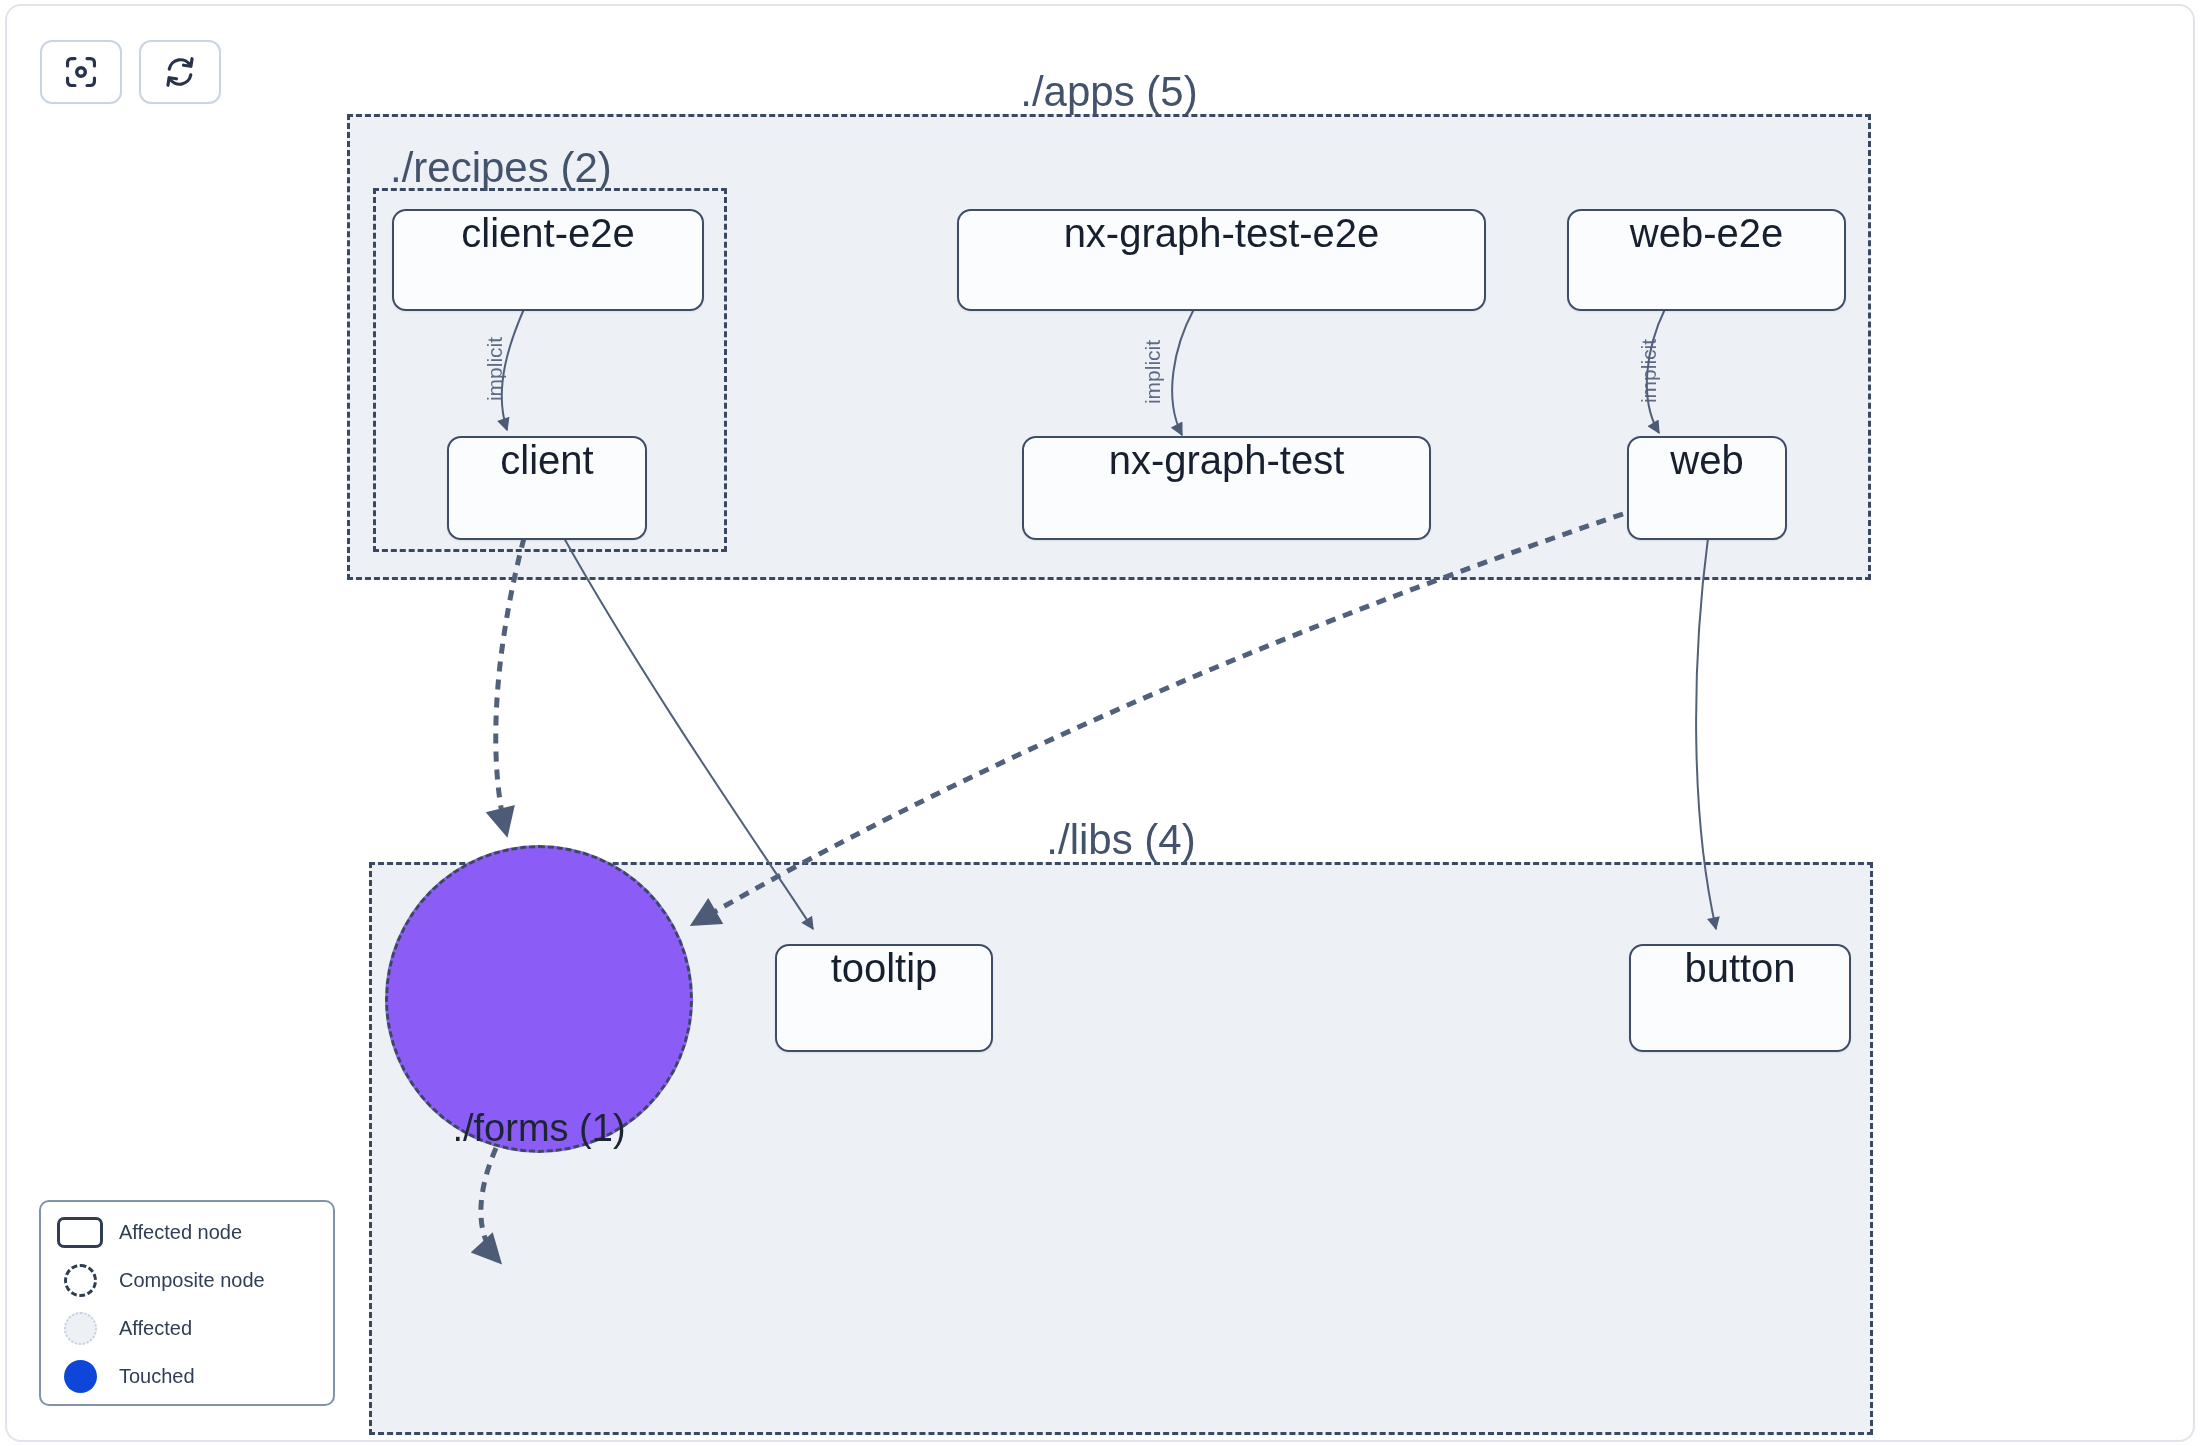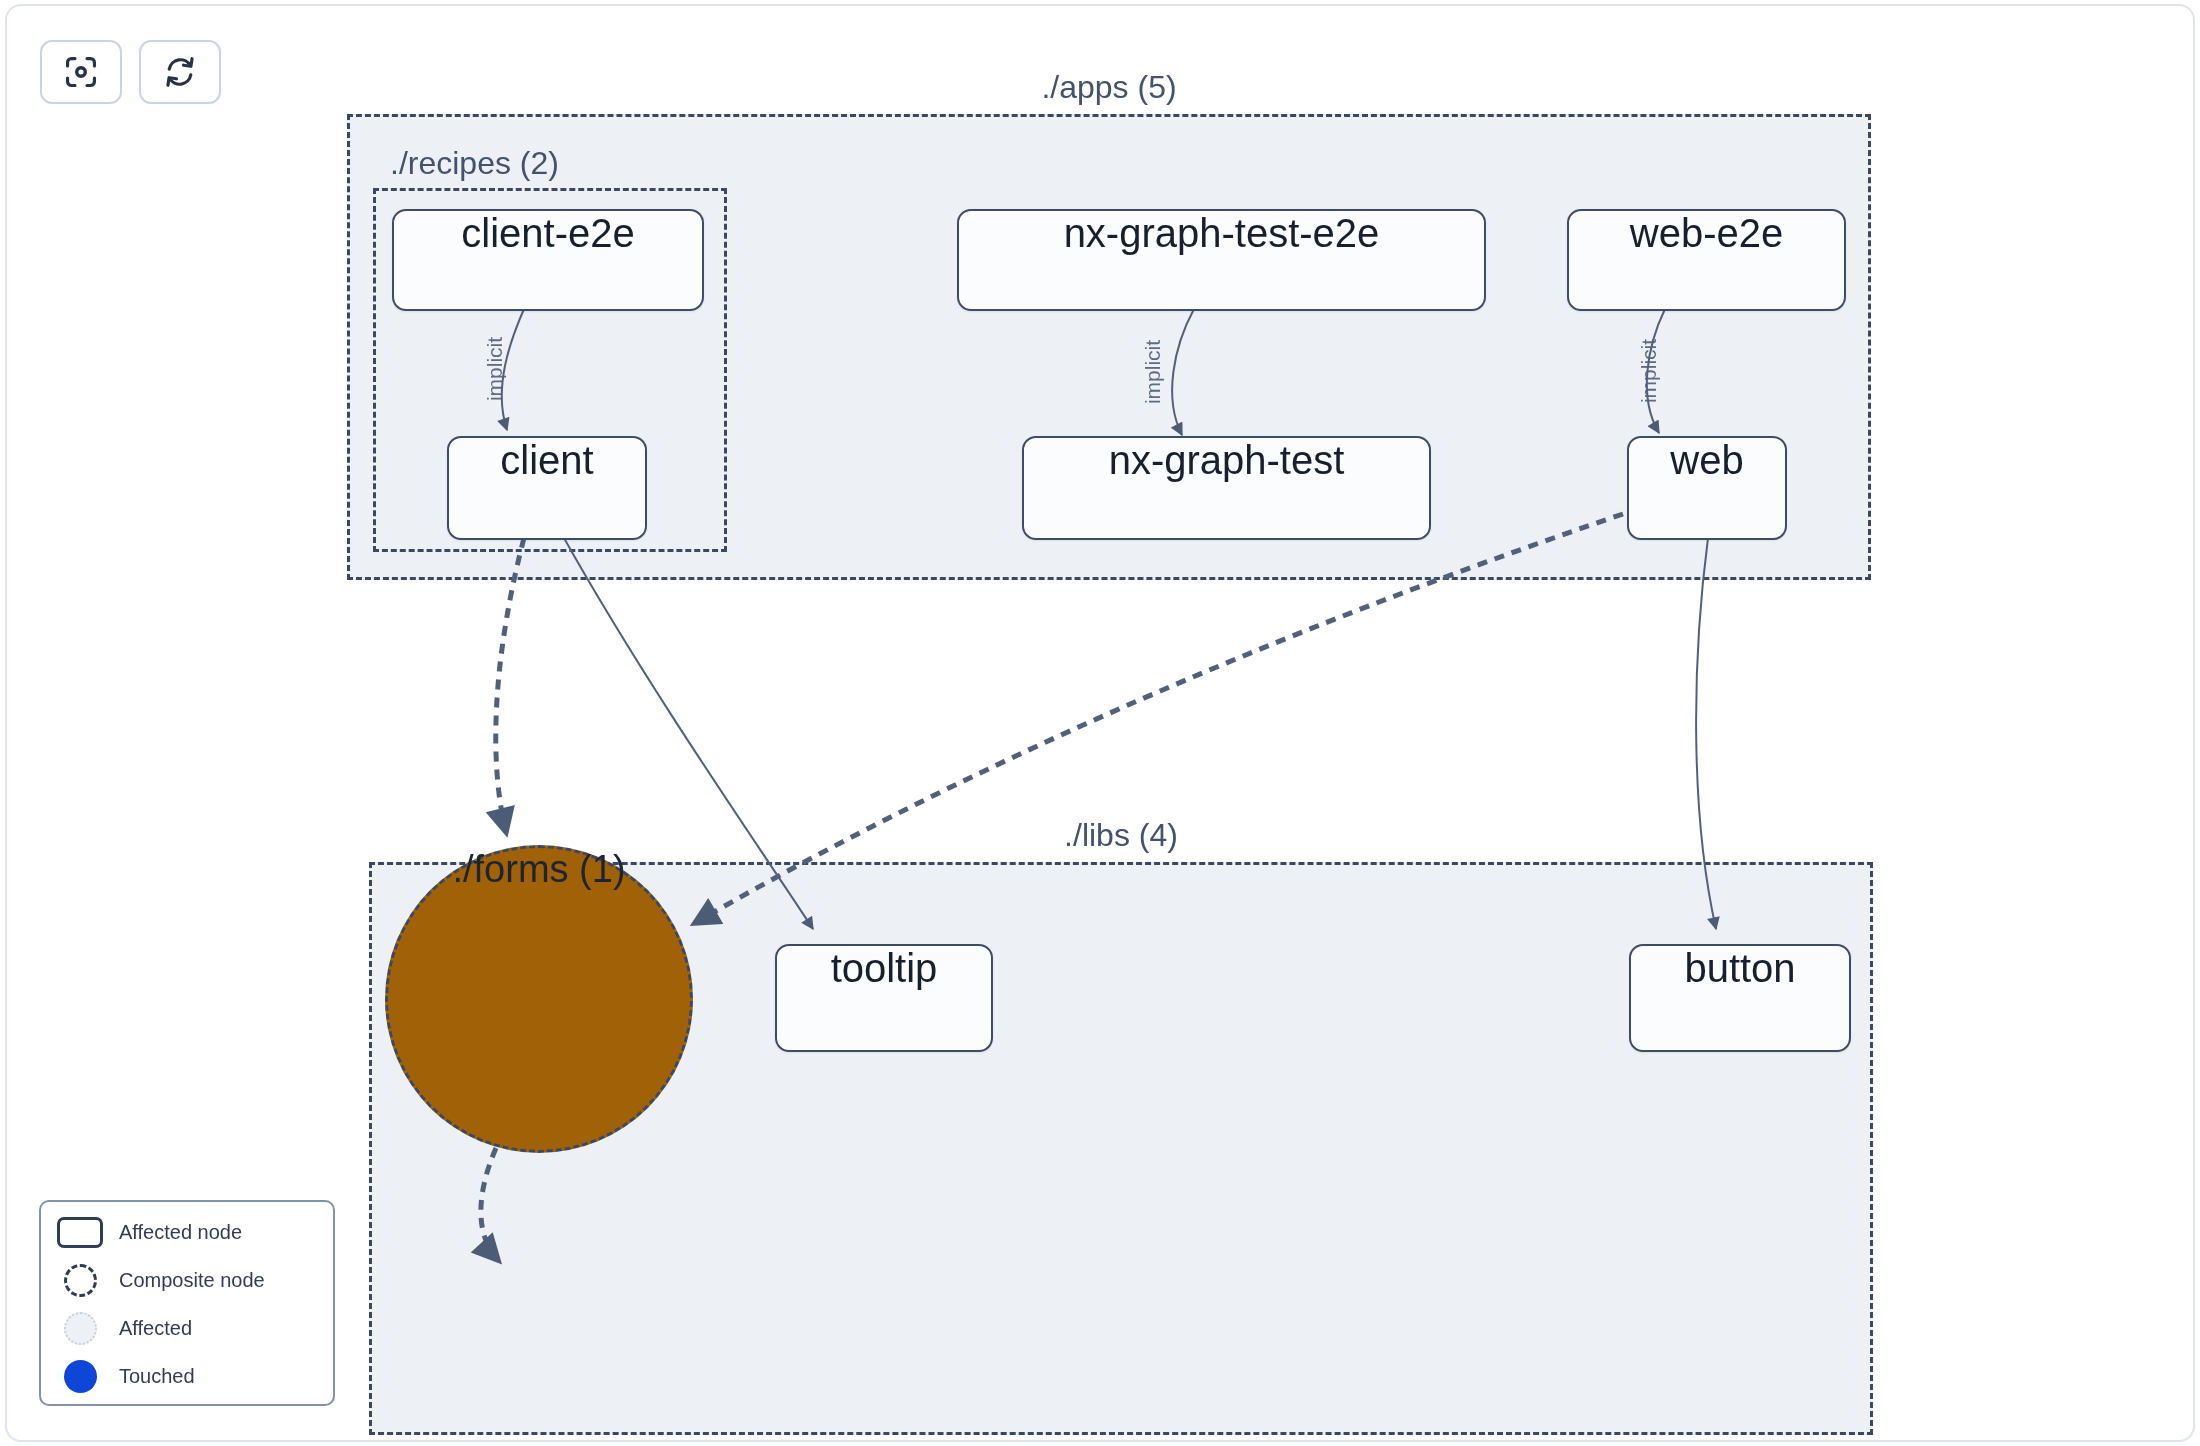--- a/index.html
+++ b/index.html
@@ -9,29 +9,29 @@
   
   .tbtn{position:absolute;top:34px;width:82px;height:64px;background:#fff;
     border:2px solid #c9d4e2;border-radius:12px;display:flex;align-items:center;justify-content:center;
     cursor:pointer;padding:0;}
   #btn-focus{left:33px}
   #btn-refresh{left:132px}
   .tbtn svg{stroke:#26334a;fill:none;stroke-width:2;stroke-linecap:round;stroke-linejoin:round;}
   
   .container{position:absolute;border:3px dashed #3a4961;background:var(--container-fill,#edf1f6);}
   .container.inner{background:transparent;}
-  .container-label{position:absolute;font-size:32px;color:#43536c;white-space:nowrap;line-height:1;}
+  .container-label{position:absolute;font-size:42px;color:#43536c;white-space:nowrap;line-height:1;}
   .label-center{top:-46px;left:0;right:0;text-align:center;}
   .label-left{top:-44px;left:14px;}
   
   .node{position:absolute;background:#fbfcfe;border:2px solid var(--node-border,#3e4d66);
     border-radius:14px;display:flex;align-items:flex-start;justify-content:center;
     font-size:40px;color:var(--node-text,#16202e);box-shadow:0 1px 2px rgba(15,23,42,.08);cursor:pointer;}
   .composite{position:absolute;width:302px;height:302px;border:3px dashed #3a4961;border-radius:50%;
-    background:#a16207;display:flex;align-items:flex-start;justify-content:center;
+    background:#8b5cf6;display:flex;align-items:flex-end;justify-content:center;
     font-size:38px;color:#1b2534;cursor:pointer;}
   
   svg.edges{position:absolute;left:0;top:0;pointer-events:none;}
   .edge-thin{stroke:var(--edge,#51617b);stroke-width:2;fill:none;}
   .edge-thick{stroke:var(--edge,#51617b);stroke-width:5;fill:none;stroke-dasharray:10 8;}
   .edge-label{font-size:21px;fill:var(--edge-label,#5d6c85);text-anchor:middle;dominant-baseline:middle;}
   
   .legend{position:absolute;left:32px;top:1194px;width:296px;height:206px;background:#fff;
     border:2px solid #8093ab;border-radius:10px;padding:6px 0;box-sizing:border-box;}
   .legend-row{display:flex;align-items:center;height:48px;}

